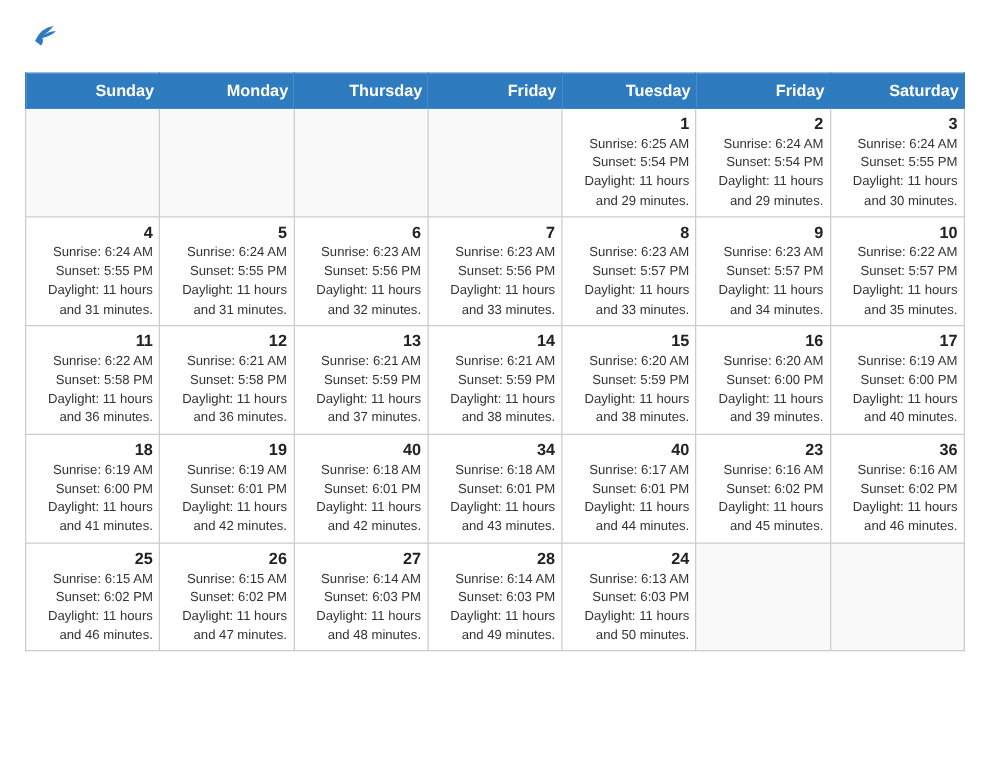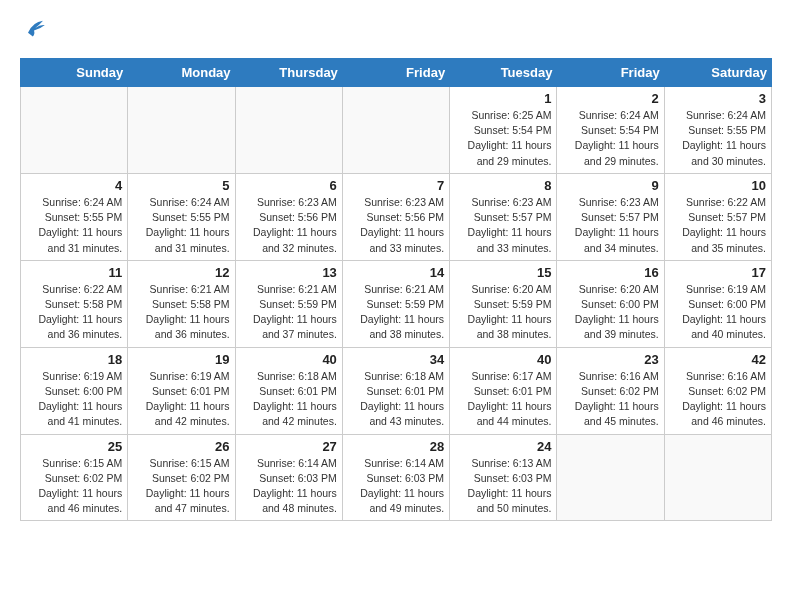--- a/index.html
+++ b/index.html
@@ -216,21 +216,21 @@
         </td>
         <td>
           <div class="day-num">40</div>
           <div class="day-info">Sunrise: 6:17 AM<br>Sunset: 6:01 PM<br>Daylight: 11 hours and 44 minutes.</div>
         </td>
         <td>
           <div class="day-num">23</div>
           <div class="day-info">Sunrise: 6:16 AM<br>Sunset: 6:02 PM<br>Daylight: 11 hours and 45 minutes.</div>
         </td>
         <td>
-          <div class="day-num">42</div>
+          <div class="day-num">36</div>
           <div class="day-info">Sunrise: 6:16 AM<br>Sunset: 6:02 PM<br>Daylight: 11 hours and 46 minutes.</div>
         </td>
       </tr>
       <tr>
         <td>
           <div class="day-num">25</div>
           <div class="day-info">Sunrise: 6:15 AM<br>Sunset: 6:02 PM<br>Daylight: 11 hours and 46 minutes.</div>
         </td>
         <td>
           <div class="day-num">26</div>

